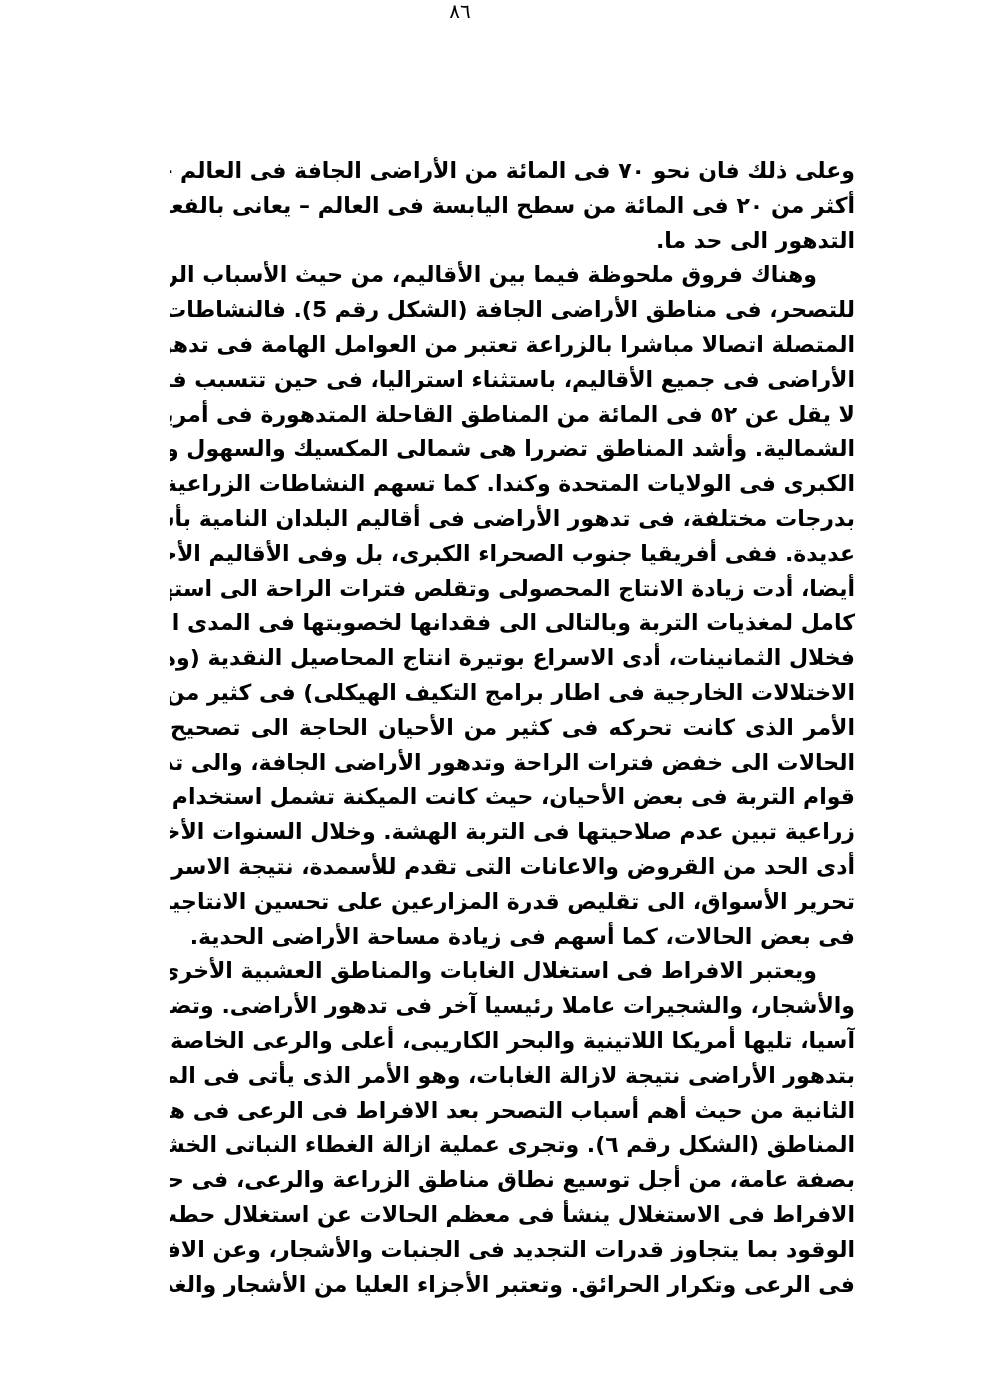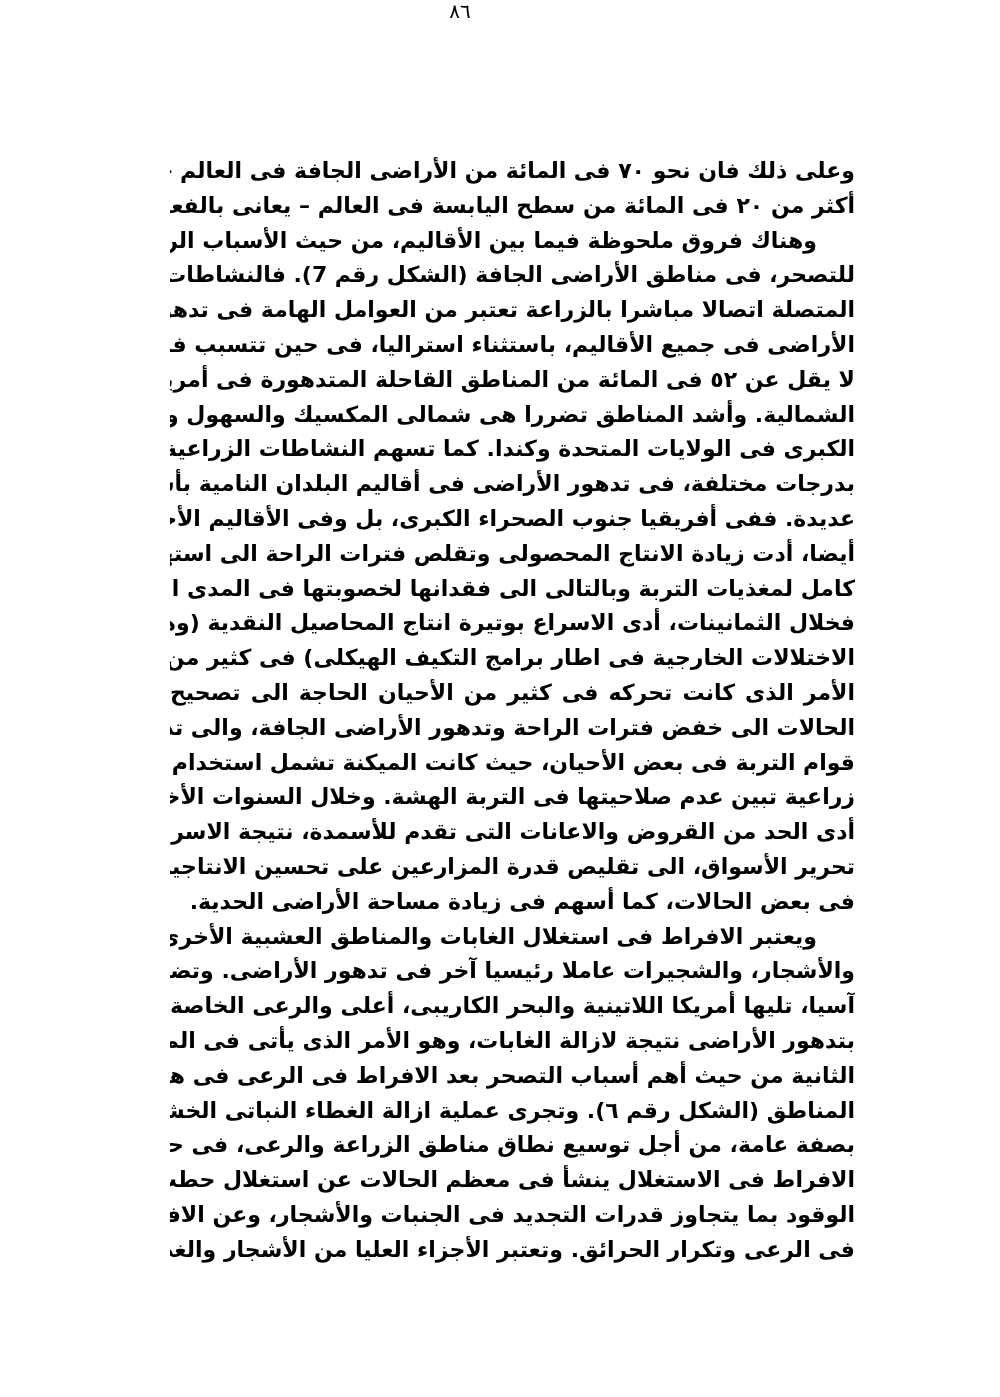--- a/index.html
+++ b/index.html
@@ -24,22 +24,23 @@
     .line.indent { padding-right: 38px; }
   </style>
 </head>
 <body>
 
 <div class="page-number">٨٦</div>
 
 <div class="body-text" id="body-text">
     <span class="line">وعلى ذلك فان نحو ٧٠ فى المائة من الأراضى الجافة فى العالم – أى</span>
     <span class="line">أكثر من ٢٠ فى المائة من سطح اليابسة فى العالم – يعانى بالفعل من</span>
+    <span class="line last">التدهور الى حد ما.</span>
     <span class="line indent">وهناك فروق ملحوظة فيما بين الأقاليم، من حيث الأسباب الرئيسية</span>
-    <span class="line">للتصحر، فى مناطق الأراضى الجافة (الشكل رقم 7). فالنشاطات</span>
+    <span class="line">للتصحر، فى مناطق الأراضى الجافة (الشكل رقم 5). فالنشاطات</span>
     <span class="line">المتصلة اتصالا مباشرا بالزراعة تعتبر من العوامل الهامة فى تدهور</span>
     <span class="line">الأراضى فى جميع الأقاليم، باستثناء استراليا، فى حين تتسبب فيما</span>
     <span class="line">لا يقل عن ٥٢ فى المائة من المناطق القاحلة المتدهورة فى أمريكا</span>
     <span class="line">الشمالية. وأشد المناطق تضررا هى شمالى المكسيك والسهول والبرارى</span>
     <span class="line">الكبرى فى الولايات المتحدة وكندا. كما تسهم النشاطات الزراعية،</span>
     <span class="line">بدرجات مختلفة، فى تدهور الأراضى فى أقاليم البلدان النامية بأشكال</span>
     <span class="line">عديدة. ففى أفريقيا جنوب الصحراء الكبرى، بل وفى الأقاليم الأخرى</span>
     <span class="line">أيضا، أدت زيادة الانتاج المحصولى وتقلص فترات الراحة الى استهلاك</span>
     <span class="line">كامل لمغذيات التربة وبالتالى الى فقدانها لخصوبتها فى المدى الطويل.</span>
     <span class="line">فخلال الثمانينات، أدى الاسراع بوتيرة انتاج المحاصيل النقدية (وهو</span>

